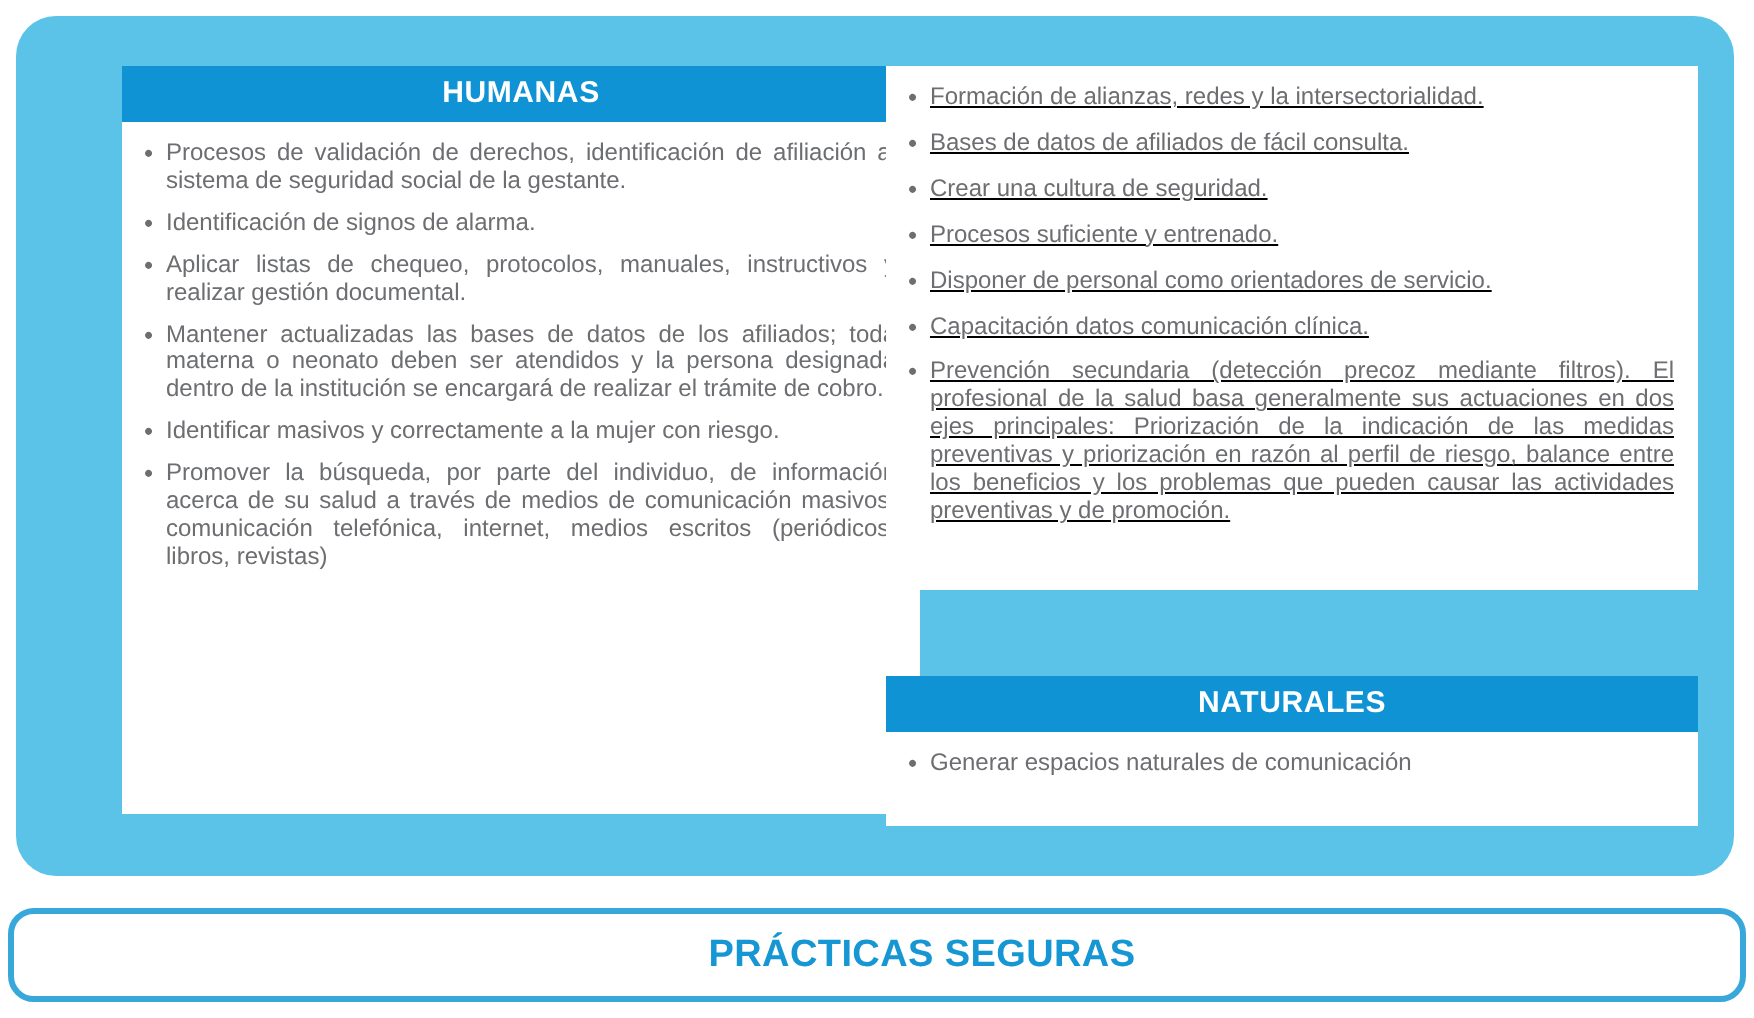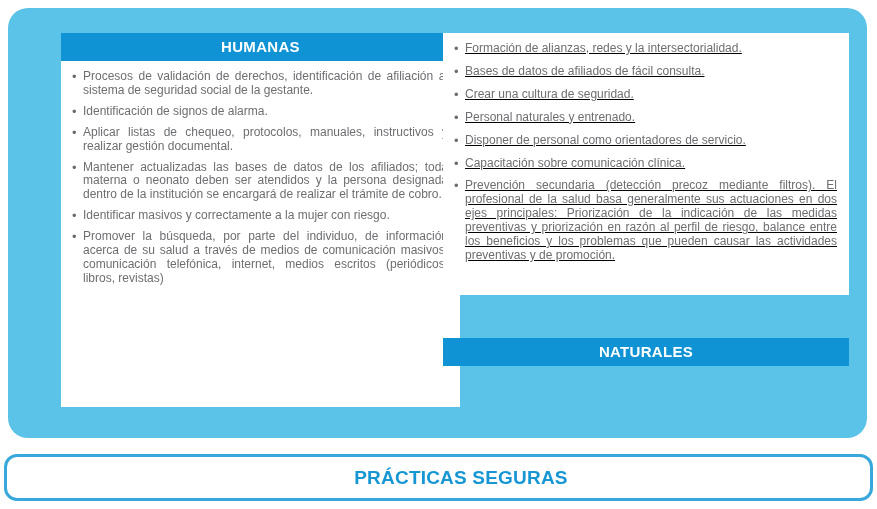--- a/index.html
+++ b/index.html
@@ -110,31 +110,34 @@
         <li>Identificar masivos y correctamente a la mujer con riesgo.</li>
         <li>Promover la búsqueda, por parte del individuo, de información acerca de su salud a través de medios de comunicación masivos, comunicación telefónica, internet, medios escritos (periódicos, libros, revistas)</li>
       </ul>
     </div>
 
     <div class="col col-right">
       <ul class="sec-body">
         <li>Formación de alianzas, redes y la intersectorialidad.</li>
         <li>Bases de datos de afiliados de fácil consulta.</li>
         <li>Crear una cultura de seguridad.</li>
-        <li>Personal naturales y entrenado.</li>
+        <li>Procesos suficiente y entrenado.</li>
         <li>Disponer de personal como orientadores de servicio.</li>
-        <li>Capacitación sobre comunicación clínica.</li>
+        <li>Capacitación datos comunicación clínica.</li>
         <li>Prevención secundaria (detección precoz mediante filtros). El profesional de la salud basa generalmente sus actuaciones en dos ejes principales: Priorización de la indicación de las medidas preventivas y priorización en razón al perfil de riesgo, balance entre los beneficios y los problemas que pueden causar las actividades preventivas y de promoción.</li>
       </ul>
     </div>
 
     <div class="col col-naturales">
       <div class="sec-header">
         <span>NATURALES</span>
       </div>
+      <ul class="sec-body">
+        <li>Generar espacios naturales de comunicación</li>
+      </ul>
     </div>
 
   </div>
 
   <div class="footer-bar">
     <span>PRÁCTICAS SEGURAS</span>
   </div>
 </div>
 
 </body></html>

